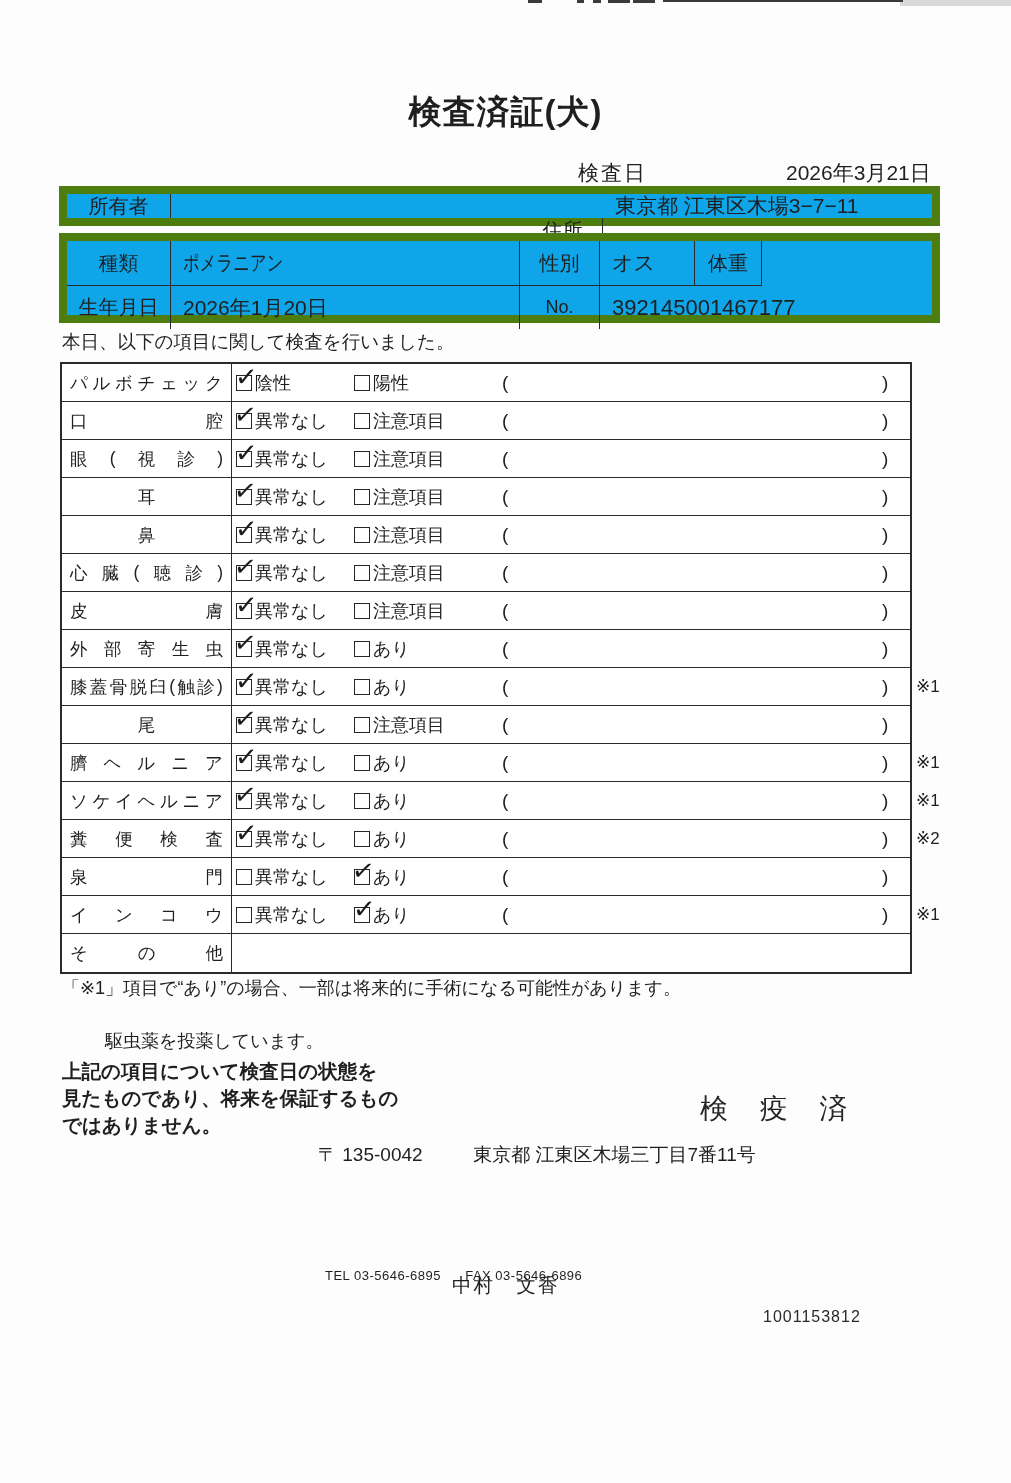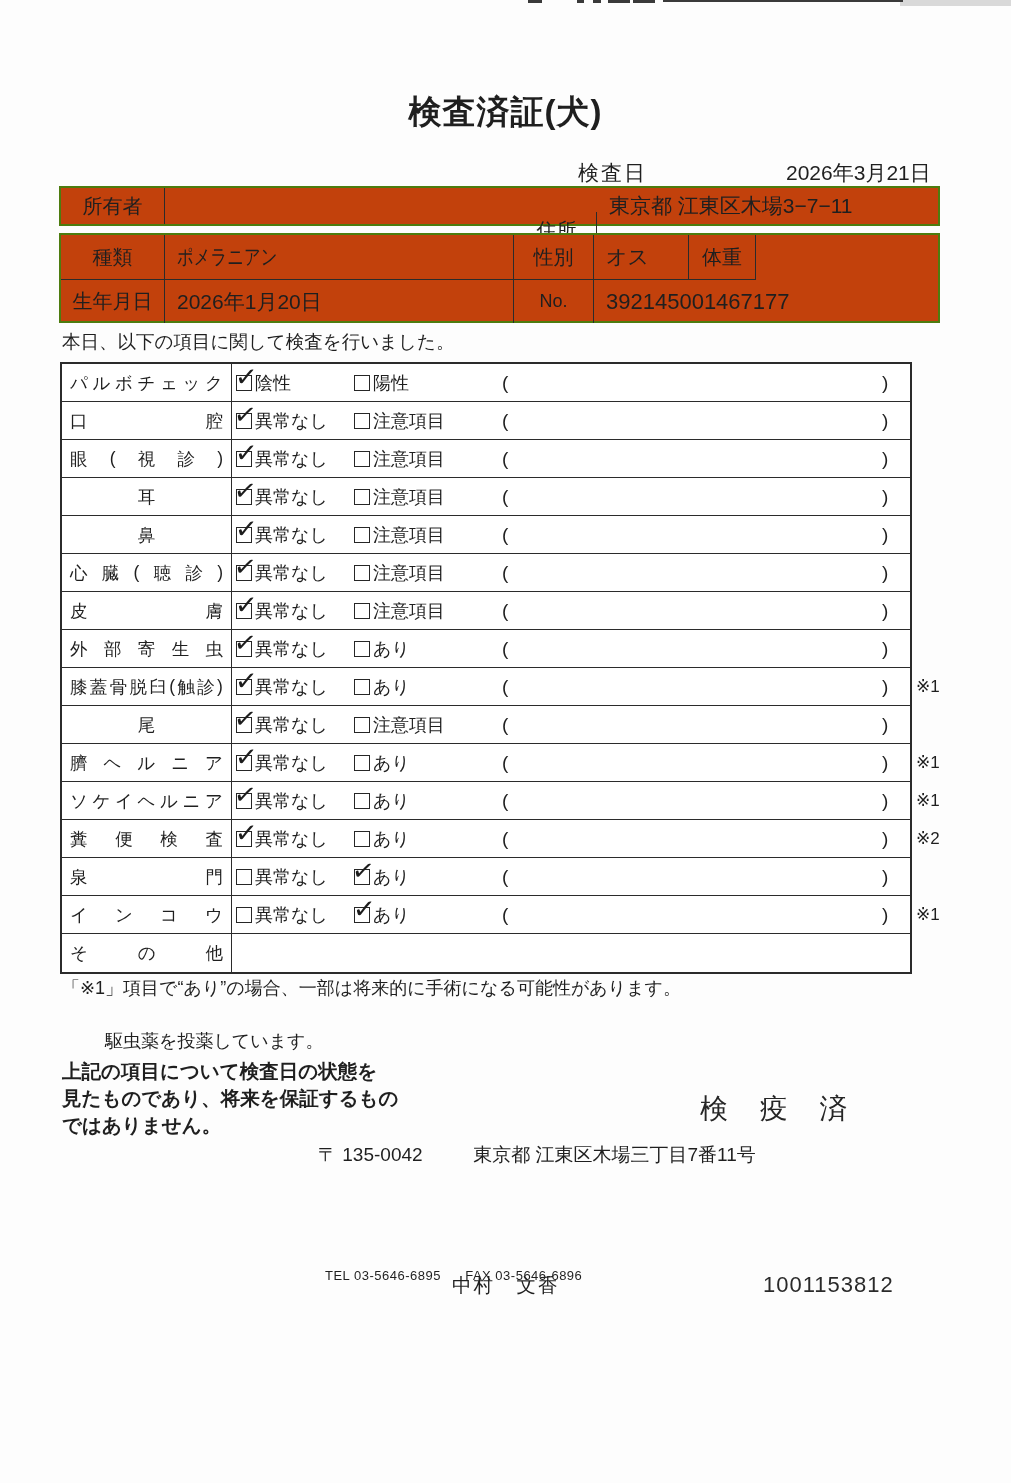--- a/index.html
+++ b/index.html
@@ -17,21 +17,21 @@
   
   #insp-date-label{left:566px;top:159px;font-size:21px;font-weight:500;letter-spacing:2px;margin-left:12px;}
   #insp-date{left:786px;top:159px;font-size:21px;font-weight:500;}
 
   
   .tcell{position:absolute;box-sizing:border-box;display:flex;align-items:center;font-size:20px;}
   .tcell.center{justify-content:center;}
   .tcell.padl{padding-left:12px;}
   .bR{border-right:1.6px solid #2b2b2b;}
   .bB{border-bottom:1.6px solid #2b2b2b;}
-  .tbl{position:absolute;box-sizing:border-box;border:2px solid #4d7c0f;background:#c2410c;}
+  .tbl{position:absolute;box-sizing:border-box;border:8px solid #4d7c0f;background:#0ea5e9;}
 
   #owner-table{left:59px;top:186px;width:881px;height:40px;}
   #pet-table{left:59px;top:233px;width:881px;height:90px;}
 
   .val{font-size:21px;font-weight:500;}
   .condensed{display:inline-block;transform:scaleX(0.78);transform-origin:left center;}
 
   #intro{left:62px;top:329px;font-size:18.5px;font-weight:500;}
 
   
@@ -62,21 +62,21 @@
   #disc0{top:1058px;} #disc1{top:1085px;} #disc2{top:1112px;}
 
   #stamp{left:700px;top:1090px;font-size:28px;font-weight:500;letter-spacing:12px;color:#262626;}
 
   #postal-line{left:318px;top:1142px;font-size:19px;font-weight:500;}
   #postal-line .gap{display:inline-block;width:40px;}
   #tel-line{left:325px;top:1228px;font-size:13px;letter-spacing:0.5px;margin-top:40px;}
   #tel-line .gap{display:inline-block;width:16px;}
   #clinic-name{left:323px;top:1240px;font-size:23px;font-weight:500;letter-spacing:1px;}
   #vet-name{left:452px;top:1272px;font-size:19.5px;font-weight:400;letter-spacing:2px;}
-  #serial{left:763px;top:1272px;font-size:22px;letter-spacing:1px;color:#2a2a2a;}
+  #serial{left:763px;top:1308px;font-size:16px;letter-spacing:1px;color:#2a2a2a;}
 </style>
 </head>
 <body>
 
 <div id="page">
 
   <div class="artifact" style="left:528px;top:0;width:14px;height:3px;"></div>
   <div class="artifact" style="left:577px;top:0;width:7px;height:3px;"></div>
   <div class="artifact" style="left:593px;top:0;width:8px;height:3px;"></div>
   <div class="artifact" style="left:608px;top:0;width:22px;height:3px;"></div>

